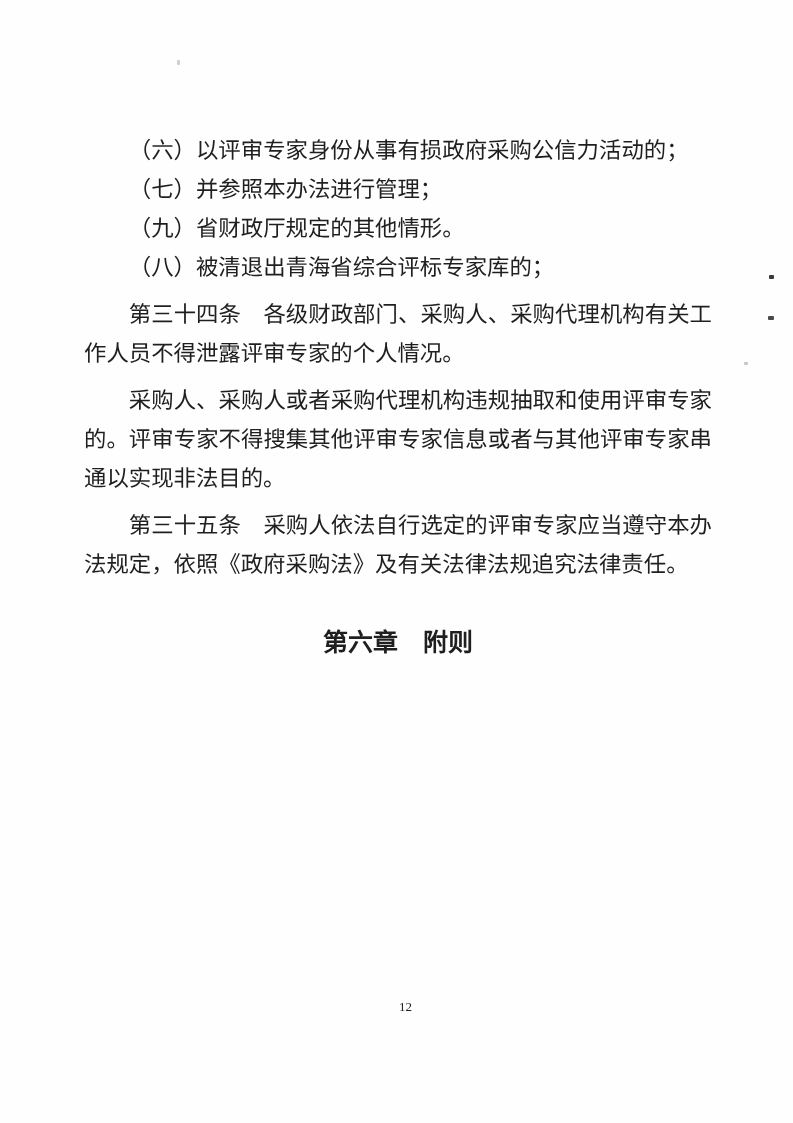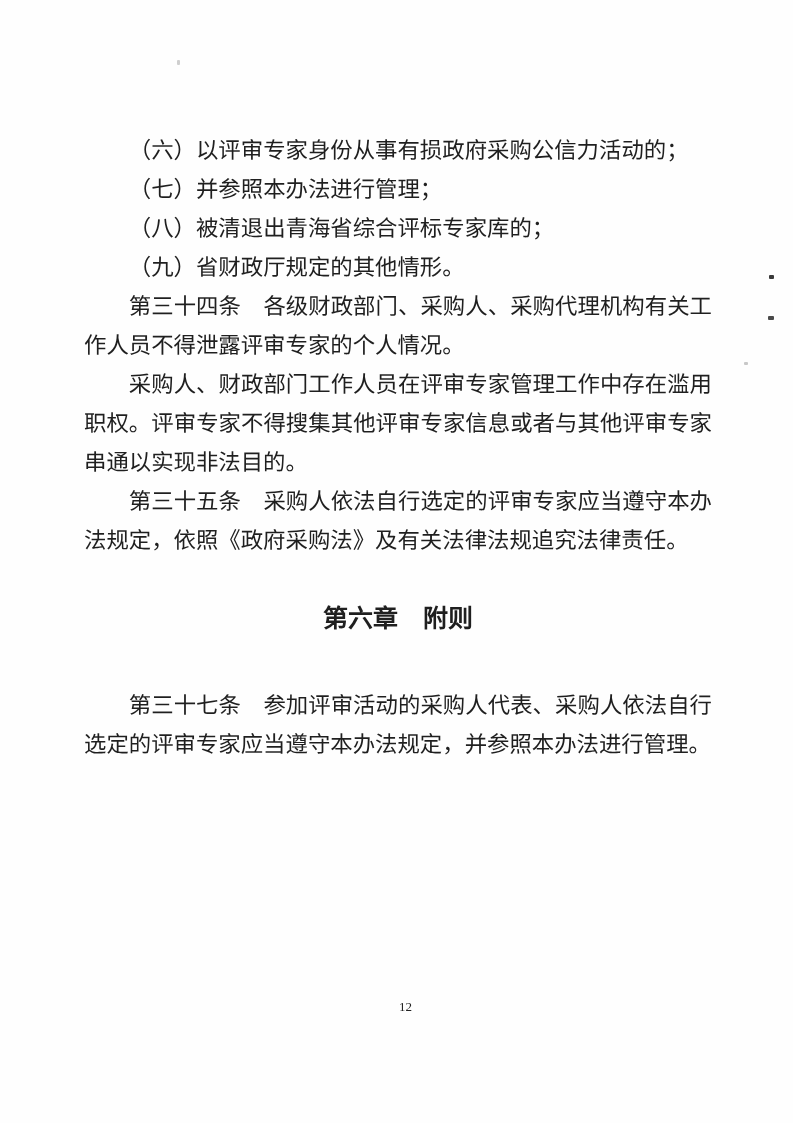--- a/index.html
+++ b/index.html
@@ -28,20 +28,21 @@
     line-height: 39px;
     letter-spacing: 0;
   }
   p.item {
     text-indent: 2em;
     text-align: left;
   }
   p.para {
     text-indent: 2em;
     text-align: justify;
+    margin-top: 8px;
   }
   p.chapter-heading {
     text-indent: 0;
     text-align: center;
     font-weight: bold;
     font-size: 25px;
     line-height: 42px;
     margin-top: 38px;
     margin-bottom: 46px;
   }
@@ -69,24 +70,23 @@
 <div class="page">
 
   <span class="speck speck-4"></span>
   <span class="speck speck-1"></span>
   <span class="speck speck-2"></span>
   <span class="speck speck-3"></span>
 
   <main class="content">
     <p class="item">（六）以评审专家身份从事有损政府采购公信力活动的；</p>
     <p class="item">（七）并参照本办法进行管理；</p>
+    <p class="item">（九）省财政厅规定的其他情形。</p>
     <p class="item">（八）被清退出青海省综合评标专家库的；</p>
-    <p class="item">（九）省财政厅规定的其他情形。</p>
     <p class="para">第三十四条　各级财政部门、采购人、采购代理机构有关工作人员不得泄露评审专家的个人情况。</p>
-    <p class="para">采购人、财政部门工作人员在评审专家管理工作中存在滥用职权。评审专家不得搜集其他评审专家信息或者与其他评审专家串通以实现非法目的。</p>
+    <p class="para">采购人、采购人或者采购代理机构违规抽取和使用评审专家的。评审专家不得搜集其他评审专家信息或者与其他评审专家串通以实现非法目的。</p>
     <p class="para">第三十五条　采购人依法自行选定的评审专家应当遵守本办法规定，依照《政府采购法》及有关法律法规追究法律责任。</p>
     <p class="chapter-heading">第六章　附则</p>
-    <p class="para">第三十七条　参加评审活动的采购人代表、采购人依法自行选定的评审专家应当遵守本办法规定，并参照本办法进行管理。</p>
   </main>
 
   <div class="page-number">12</div>
 
 </div>
 
 </body></html>

